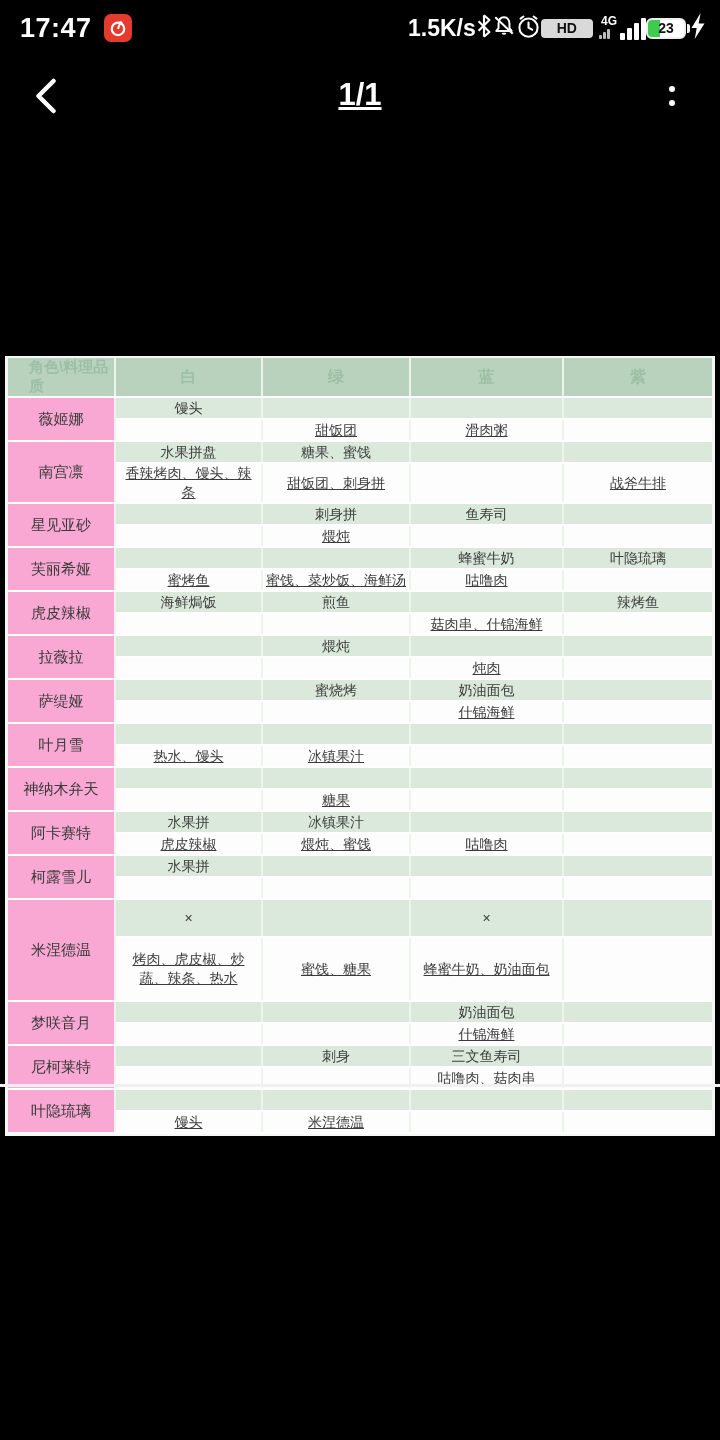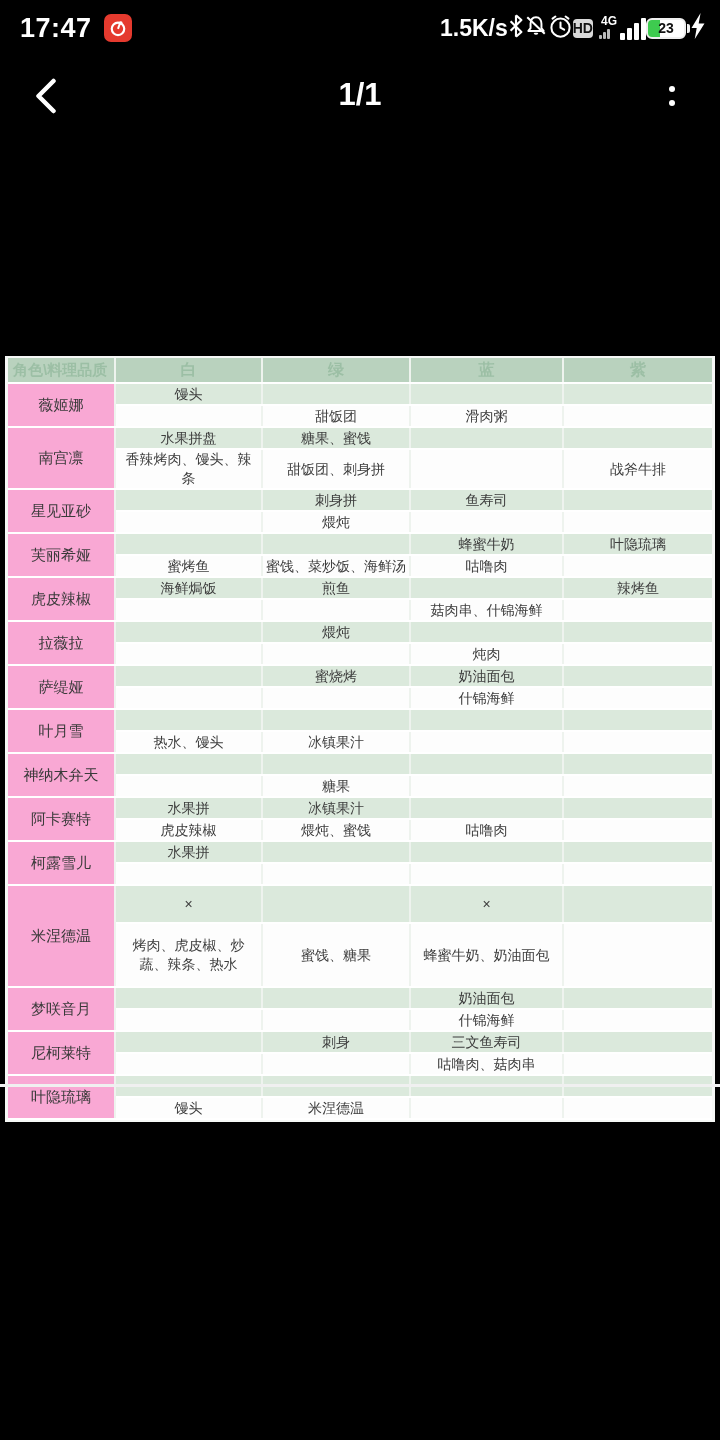--- a/index.html
+++ b/index.html
@@ -10,60 +10,60 @@
   
   .status-bar { position: absolute; top: 0; left: 0; width: 716px; height: 56px;
     display: flex; align-items: center; justify-content: space-between; padding: 0 10px 0 20px; }
   .sb-left { display: flex; align-items: center; gap: 12px; }
   .sb-time { color: #fff; font-size: 27px; font-weight: 600; letter-spacing: 0.5px; }
   .app-badge { width: 28px; height: 28px; background: #e53a2e; border-radius: 7px;
     display: flex; align-items: center; justify-content: center; }
   .sb-right { display: flex; align-items: center; }
   .sb-speed { color: #fff; font-size: 23px; font-weight: 600; }
   .hd-badge { background: #d9d9d9; color: #111; font-size: 14px; font-weight: 700;
-    border-radius: 4px; padding: 1px 0; line-height: 17px; }
+    border-radius: 4px; padding: 1px 16px; line-height: 17px; }
   .sig-wrap { display: flex; align-items: flex-end; gap: 3px; }
   .sig-mini { display: flex; flex-direction: column; align-items: center; margin-bottom: 1px; }
   .sig-4g { color: #fff; font-size: 12px; font-weight: 700; line-height: 11px; margin-left: 8px; }
   .mini-bars { display: flex; align-items: flex-end; gap: 1px; margin-top: 2px; }
   .mini-bars i { display: block; width: 3px; background: #bbb; border-radius: 1px; }
   .bars { display: flex; align-items: flex-end; gap: 2px; }
   .bars i { display: block; width: 5px; background: #fff; border-radius: 1px; }
   .battery { position: relative; width: 40px; height: 21px; border: 2px solid #efefef;
     border-radius: 6px; background: #ffffff; display: flex; align-items: center; overflow: hidden; }
   .battery .fill { position: absolute; left: 0; top: 0; bottom: 0; width: 34%; background: #3ecb4f; }
   .battery .pct { position: relative; width: 100%; text-align: center; font-size: 14px;
     font-weight: 700; color: #111; }
   .bat-nub { width: 3px; height: 9px; background: #efefef; border-radius: 0 2px 2px 0; margin-left: 1px; }
 
   
   .nav-bar { position: absolute; top: 58px; left: 0; width: 720px; height: 74px;
     display: flex; align-items: center; }
   .back-btn { position: absolute; left: 26px; top: 18px; width: 40px; height: 40px;
     display: flex; align-items: center; justify-content: center; }
-  .nav-title { width: 100%; text-align: center; color: #fff; font-size: 31px; font-weight: 600; }
+  .nav-title { width: 100%; text-align: center; color: #fff; font-size: 31px; font-weight: 600; text-decoration: underline; }
   .menu-btn { position: absolute; right: 30px; top: 16px; width: 36px; height: 44px;
     display: flex; flex-direction: column; align-items: center; justify-content: center; gap: 8px; }
   .menu-btn i { width: 6px; height: 6px; border-radius: 50%; background: #fff; display: block; }
 
   
   .photo { position: absolute; top: 356px; left: 5px; width: 710px; background: #f6f8f6; padding: 2px 3px; }
   table { border-collapse: collapse; width: 704px; table-layout: fixed; }
   th, td { border-right: 2px solid #eef3ee; border-bottom: 2px solid #ffffff;
     text-align: center; vertical-align: middle; padding: 0 3px; overflow: hidden; }
   th:last-child, td:last-child { border-right: none; }
   thead tr { height: 25px; }
   thead th { background: #b9d2be; color: #9cbfa5; font-size: 16px; font-weight: 700; }
-  thead th.corner { text-align: left; padding-left: 5px; font-size: 15px; }
+  thead th.corner { text-align: left; padding-left: 21px; font-size: 15px; }
   #table-body tr { height: 22px; }
   #table-body tr:nth-child(23) { height: 38px; }
   #table-body tr:nth-child(24) { height: 64px; }
   td.name { background: #f9a8d4; color: #3a3a3a; font-size: 15px; font-weight: 400; }
   tr.sub-green td.dish { background: #dbe9dc; }
-  tr.sub-white td.dish { background: #fdfdfd; }
+  tr.sub-white td.dish { background: #fdfdfd; text-decoration: underline; }
   td.dish { color: #3c3c3c; font-size: 14px; line-height: 19px; }
   .bottom-strip { position: absolute; top: 1084px; left: 0; width: 720px; height: 3px; background: #f0f0f0; }
 </style>
 </head>
 <body>
 
 <div class="screen">
 
   <div class="status-bar">
     <div class="sb-left">

